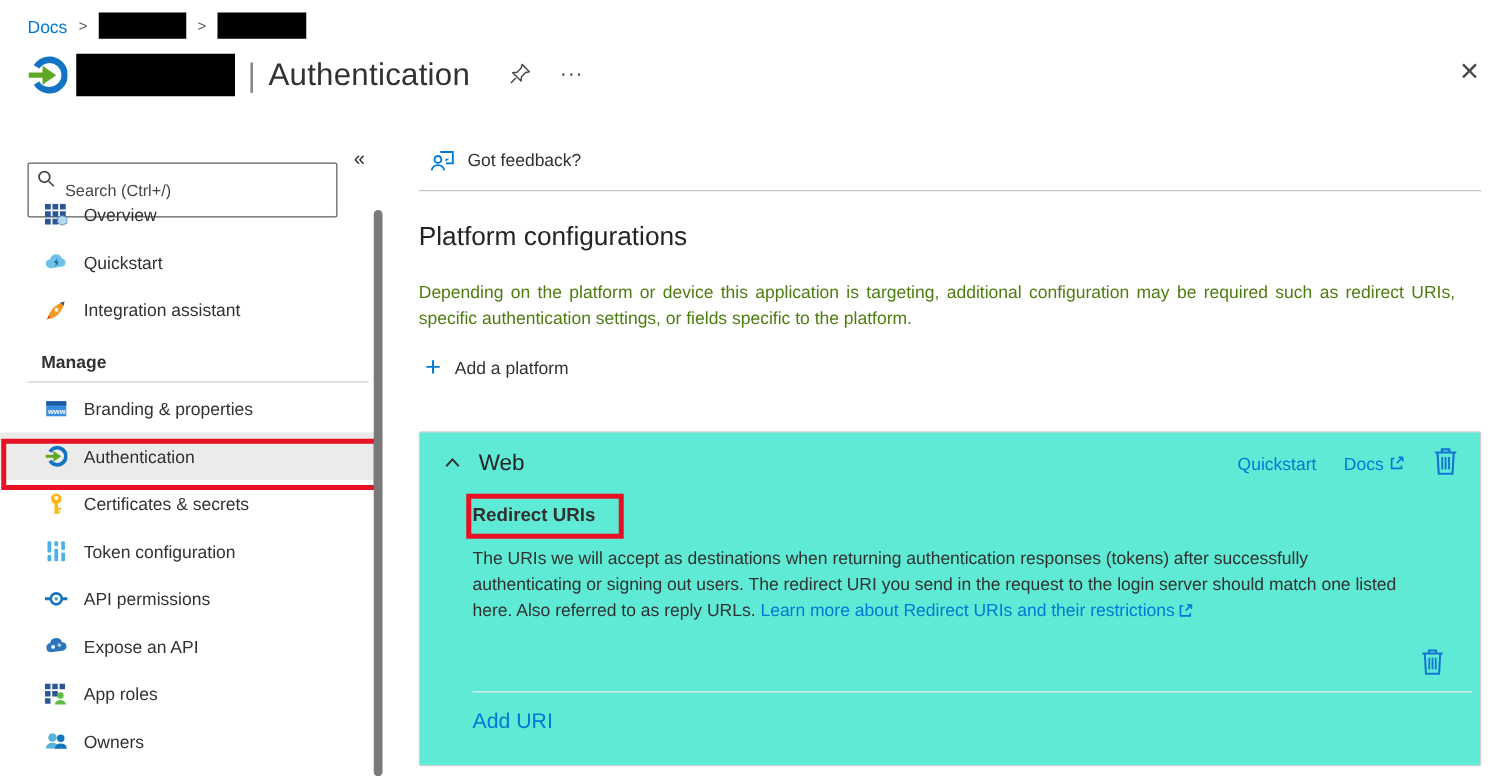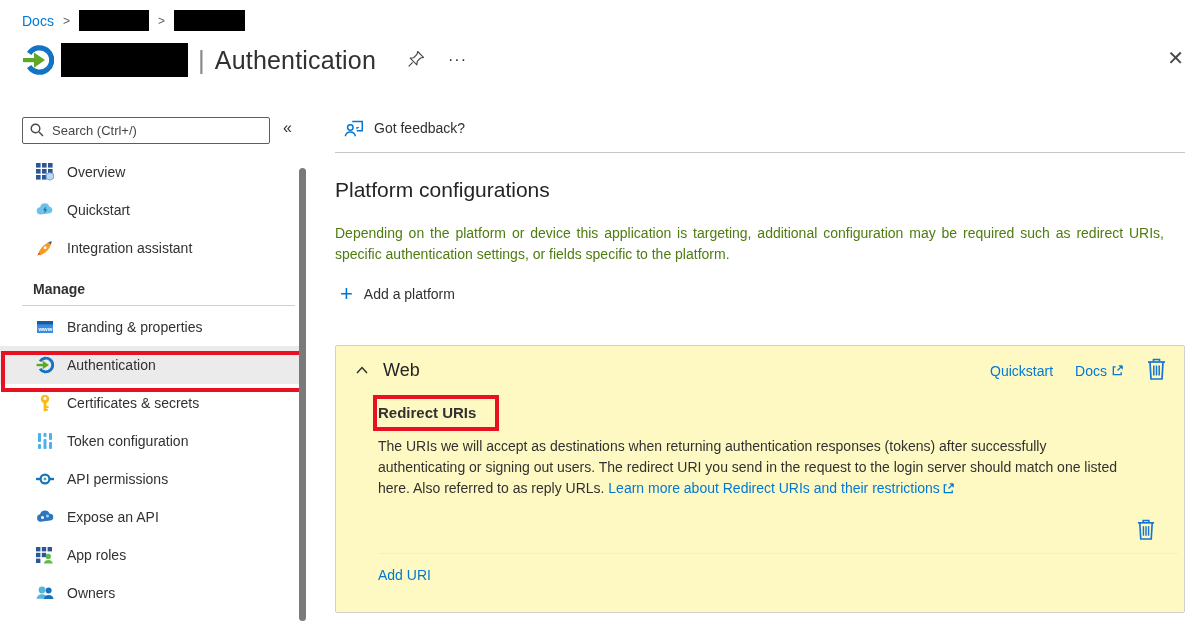--- a/index.html
+++ b/index.html
@@ -18,21 +18,21 @@
   .app-icon { width:32px; height:32px; }
   .title-redacted { width:127px; height:34px; margin-left:7px; }
   .title-pipe { font-size:26px; font-weight:300; color:#8a8886; margin-left:10px; }
   .page-title { font-size:25px; font-weight:400; color:#323130; margin-left:10px; letter-spacing:.2px; }
   .pin-btn { margin-left:28px; cursor:pointer; background:none; border:none; padding:2px; }
   .more-btn { margin-left:16px; cursor:pointer; background:none; border:none; font-size:16px; color:#323130; letter-spacing:1px; padding:2px 4px; }
   .close-btn { position:absolute; top:48px; right:16px; font-size:20px; color:#494847; background:none; border:none; cursor:pointer; line-height:1; font-weight:300; }
 
   
   .sidebar { position:absolute; left:0; top:105px; width:310px; height:516px; }
-  .search-wrap { position:absolute; left:22px; top:12px; width:248px; height:27px; }
+  .search-wrap { position:absolute; left:22px; top:25px; width:248px; height:44px; }
   .search-wrap input { width:100%; height:100%; border:1px solid #605e5c; border-radius:2px;
     padding:0 6px 0 29px; font-size:13px; font-family:"Liberation Sans",sans-serif; color:#323130; outline:none; }
   .search-wrap input::placeholder { color:#484644; opacity:1; }
   .search-glyph { position:absolute; left:7px; top:5px; }
   .collapse-btn { position:absolute; left:283px; top:14px; font-size:16px; color:#323130; background:none; border:none; cursor:pointer; }
 
   .nav { position:absolute; left:0; top:48px; width:303px; }
   .nav-item { height:38px; display:flex; align-items:center; padding-left:36px; gap:13px; font-size:14px; color:#323130; cursor:pointer; }
   .nav-item .ic { width:18px; height:18px; flex:0 0 18px; }
   .nav-item.selected { background:#ebebeb; }
@@ -48,35 +48,35 @@
   .feedback-btn { position:absolute; left:8px; top:12px; display:flex; align-items:center; gap:9px;
     background:none; border:none; font-size:14px; color:#323130; cursor:pointer; font-family:"Liberation Sans",sans-serif; }
   .cmd-divider { position:absolute; left:0; top:47px; width:850px; border:none; border-top:1px solid #c8c6c4; }
 
   .section-heading { position:absolute; left:0; top:73px; font-size:21px; font-weight:400; color:#252423; }
   .section-desc { position:absolute; left:0; top:118px; width:829px; font-size:14px; line-height:21px; color:#4d7c0f; text-align:justify; }
   .add-platform { position:absolute; left:5px; top:180px; display:flex; align-items:center; gap:11px;
     background:none; border:none; cursor:pointer; font-size:14px; color:#323130; font-family:"Liberation Sans",sans-serif; }
   .plus-glyph { color:#0078d4; font-size:22px; font-weight:300; line-height:18px; }
 
-  .web-card { position:absolute; left:0; top:240px; width:850px; height:268px; border:1px solid #d2d0ce; border-radius:2px; background:#fef9c3; }
+  .web-card { position:absolute; left:0; top:240px; width:850px; height:268px; border:1px solid #d2d0ce; border-radius:2px; background:#5eead4; }
   .card-head { position:absolute; left:0; top:11px; width:100%; display:flex; align-items:center; }
   .chevron-btn { margin-left:15px; background:none; border:none; cursor:pointer; padding:4px; }
   .card-title { margin-left:10px; font-size:18px; color:#252423; }
   .head-links { margin-left:auto; display:flex; align-items:center; gap:22px; margin-right:17px; }
   .blue-link { color:#0078d4; font-size:14px; text-decoration:none; cursor:pointer; display:inline-flex; align-items:center; gap:2px; }
   .trash-btn { background:none; border:none; cursor:pointer; padding:0; }
 
   .redirect-label { position:absolute; left:42px; top:58px; font-size:15px; color:#323130;font-weight:bold; }
   .redirect-annotation { position:absolute; left:37px; top:49px; width:126px; height:36px; border:4px solid #e81123; pointer-events:none; }
   .card-desc { position:absolute; left:42px; top:90px; width:746px; font-size:14px; line-height:21px; color:#323130; }
   .card-desc a { color:#0078d4; text-decoration:none; cursor:pointer; }
   .uri-trash { position:absolute; right:28px; top:172px; }
   .uri-divider { position:absolute; left:42px; top:207px; width:800px; border:none; border-top:1px solid #edebe9; }
-  .add-uri { position:absolute; left:42px; top:221px; font-size:14px; }
+  .add-uri { position:absolute; left:42px; top:221px; font-size:17px; }
   .ext-ic { margin-left:2px; vertical-align:-2px; }
 </style>
 </head>
 <body>
 
 <div class="page">
 
   <div class="breadcrumb">
     <a>Docs</a>
     <span class="crumb-sep">&gt;</span>

